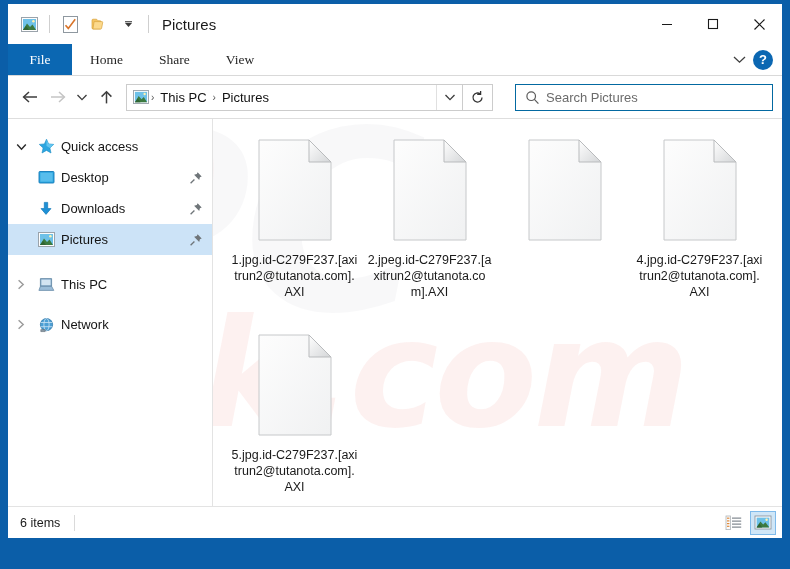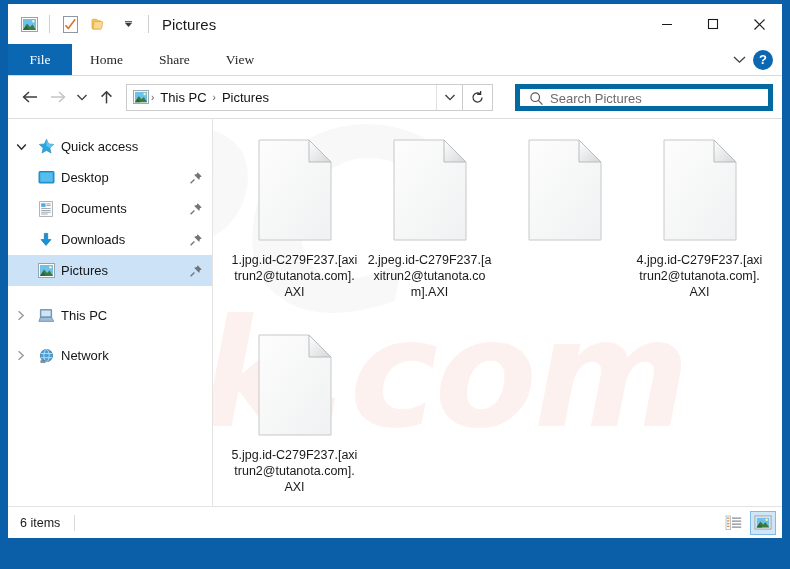--- a/index.html
+++ b/index.html
@@ -145,23 +145,23 @@
   #refresh-btn {
     width: 30px; height: 27px;
     border: 1px solid #cccccc;
     border-left: none;
     display: flex; align-items: center; justify-content: center;
     font-size: 15px; color: #333;
     background: #fff;
   }
   #search-box {
     width: 258px; height: 27px;
-    border: 5px solid #0369a1;
+    border: 1px solid #0369a1;
     margin-left: 22px;
-    display: flex; align-items: flex-end;
+    display: flex; align-items: center;
     background: #fff;
     flex: 0 0 258px;
   }
   #search-input {
     border: none; outline: none;
     font-family: "Liberation Sans", sans-serif;
     font-size: 13px;
     color: #666;
     flex: 1 1 auto;
     padding: 0 6px;
@@ -505,41 +505,20 @@
         </span>
         <span class="tree-label">Desktop</span>
         <span class="pin">
           <svg width="14" height="14" viewBox="0 0 14 14">
             <path d="M8.6 1.3 L12.7 5.4 L10.9 6.2 L10.2 8.9 L5.1 3.8 L7.8 3.1 Z" fill="#6f7579"></path>
             <path d="M5.4 8.5 L1.6 12.3" stroke="#6f7579" stroke-width="1.3"></path>
           </svg>
         </span>
       </div>
 
-      <div class="tree-row indent-1">
-        <span class="tree-ico">
-          <svg width="14" height="16" viewBox="0 0 14 16">
-            <rect x="0.6" y="0.6" width="12.8" height="14.8" fill="#fbfbfb" stroke="#9aa3ab" stroke-width="0.8"></rect>
-            <rect x="2.2" y="2.3" width="4.3" height="3.6" fill="#4fa9db"></rect>
-            <rect x="7.3" y="2.5" width="4.4" height="0.8" fill="#8e99a3"></rect>
-            <rect x="7.3" y="4.2" width="4.4" height="0.8" fill="#8e99a3"></rect>
-            <rect x="2.2" y="7.2" width="9.5" height="0.8" fill="#8e99a3"></rect>
-            <rect x="2.2" y="9" width="9.5" height="0.8" fill="#8e99a3"></rect>
-            <rect x="2.2" y="10.8" width="9.5" height="0.8" fill="#8e99a3"></rect>
-            <rect x="2.2" y="12.6" width="6.5" height="0.8" fill="#8e99a3"></rect>
-          </svg>
-        </span>
-        <span class="tree-label">Documents</span>
-        <span class="pin">
-          <svg width="14" height="14" viewBox="0 0 14 14">
-            <path d="M8.6 1.3 L12.7 5.4 L10.9 6.2 L10.2 8.9 L5.1 3.8 L7.8 3.1 Z" fill="#6f7579"></path>
-            <path d="M5.4 8.5 L1.6 12.3" stroke="#6f7579" stroke-width="1.3"></path>
-          </svg>
-        </span>
-      </div>
 
       <div class="tree-row indent-1">
         <span class="tree-ico">
           <svg width="16" height="16" viewBox="0 0 16 16">
             <path d="M6.3 1.4 L9.7 1.4 L9.7 7.6 L13 7.6 L8 13.4 L3 7.6 L6.3 7.6 Z" fill="#1e90d6" stroke="#1279b8" stroke-width="0.7"></path>
           </svg>
         </span>
         <span class="tree-label">Downloads</span>
         <span class="pin">
           <svg width="14" height="14" viewBox="0 0 14 14">

